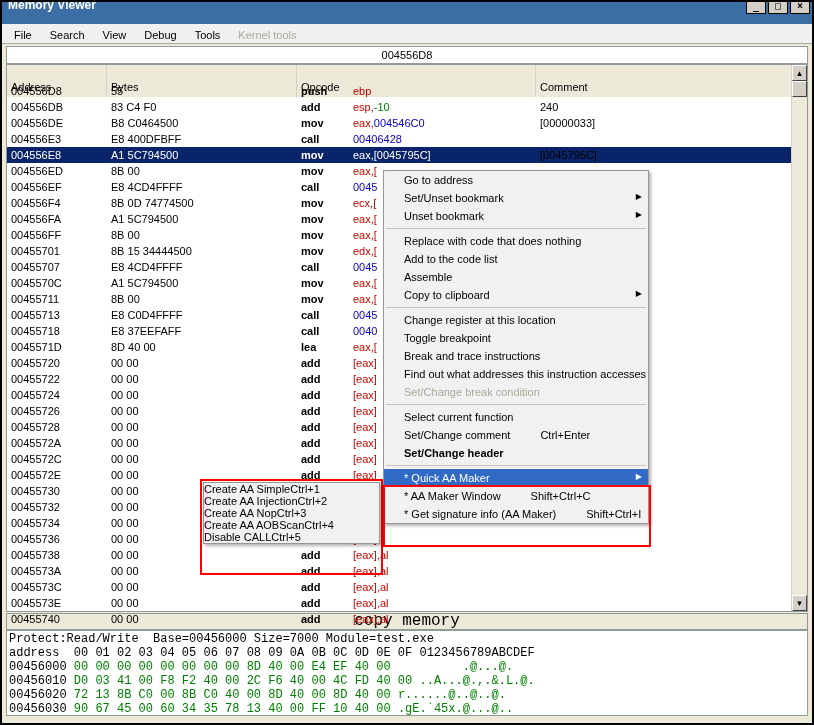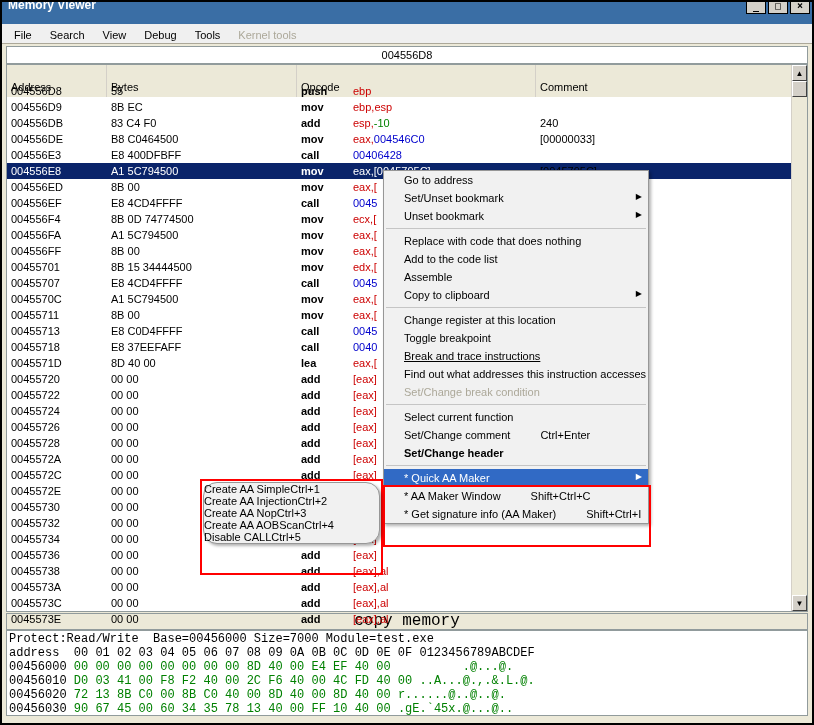--- a/index.html
+++ b/index.html
@@ -80,26 +80,20 @@
     <div class="col-cmt">Comment</div>
   </div>
   <div class="rows" id="rows">
       <div class="row">
         <div class="c-addr">004556D8</div>
         <div class="c-bytes">55</div>
         <div class="c-op"><span class="op-mn">push</span><span class="op-reg">ebp</span></div>
         <div class="c-cmt"></div>
       </div>
       <div class="row">
-        <div class="c-addr">004556D9</div>
-        <div class="c-bytes">8B EC</div>
-        <div class="c-op"><span class="op-mn">mov</span><span class="op-reg">ebp,esp</span></div>
-        <div class="c-cmt"></div>
-      </div>
-      <div class="row">
         <div class="c-addr">004556DB</div>
         <div class="c-bytes">83 C4 F0</div>
         <div class="c-op"><span class="op-mn">add</span><span class="op-reg">esp,</span><span class="op-num">-10</span></div>
         <div class="c-cmt">240</div>
       </div>
       <div class="row">
         <div class="c-addr">004556DE</div>
         <div class="c-bytes">B8 C0464500</div>
         <div class="c-op"><span class="op-mn">mov</span><span class="op-reg">eax,</span><span class="op-addr">004546C0</span></div>
         <div class="c-cmt">[00000033]</div>
@@ -340,21 +334,21 @@
     <div class="item arrow" style="position: relative;">
       <span>Copy to clipboard</span>
     </div>
     <div class="sep"></div>
     <div class="item" style="position: relative;">
       <span>Change register at this location</span>
     </div>
     <div class="item" style="position: relative;">
       <span>Toggle breakpoint</span>
     </div>
-    <div class="item" style="position: relative; text-decoration: underline;">
+    <div class="item" style="position: relative;">
       <span>Break and trace instructions</span>
     </div>
     <div class="item" style="position: relative;">
       <span>Find out what addresses this instruction accesses</span>
     </div>
     <div class="item disabled" style="position: relative;">
       <span>Set/Change break condition</span>
     </div>
     <div class="sep"></div>
     <div class="item" style="position: relative;">
@@ -377,20 +371,20 @@
     </div>
     <div class="item" style="position: relative;">
       <span>* Get signature info (AA Maker)</span>
       <span class="sc">Shift+Ctrl+I</span>
     </div>
   </div>
 
 <div class="redbox" style="left:381px; top:483px; width:268px; height:62px;"></div>
 <div class="redbox" style="left:198px; top:477px; width:183px; height:96px;"></div>
 
-<div class="submenu" id="submenu" style="left:201px; top:480px; width:177px;border-radius:14px;">
+<div class="submenu" id="submenu" style="left:201px; top:480px; width:177px;">
     <div class="item"><span>Create AA Simple</span><span class="sc">Ctrl+1</span></div>
     <div class="item"><span>Create AA Injection</span><span class="sc">Ctrl+2</span></div>
     <div class="item"><span>Create AA Nop</span><span class="sc">Ctrl+3</span></div>
     <div class="item"><span>Create AA AOBScan</span><span class="sc">Ctrl+4</span></div>
     <div class="sep"></div>
     <div class="item"><span>Disable CALL</span><span class="sc">Ctrl+5</span></div>
   </div>
 
 </body></html>

